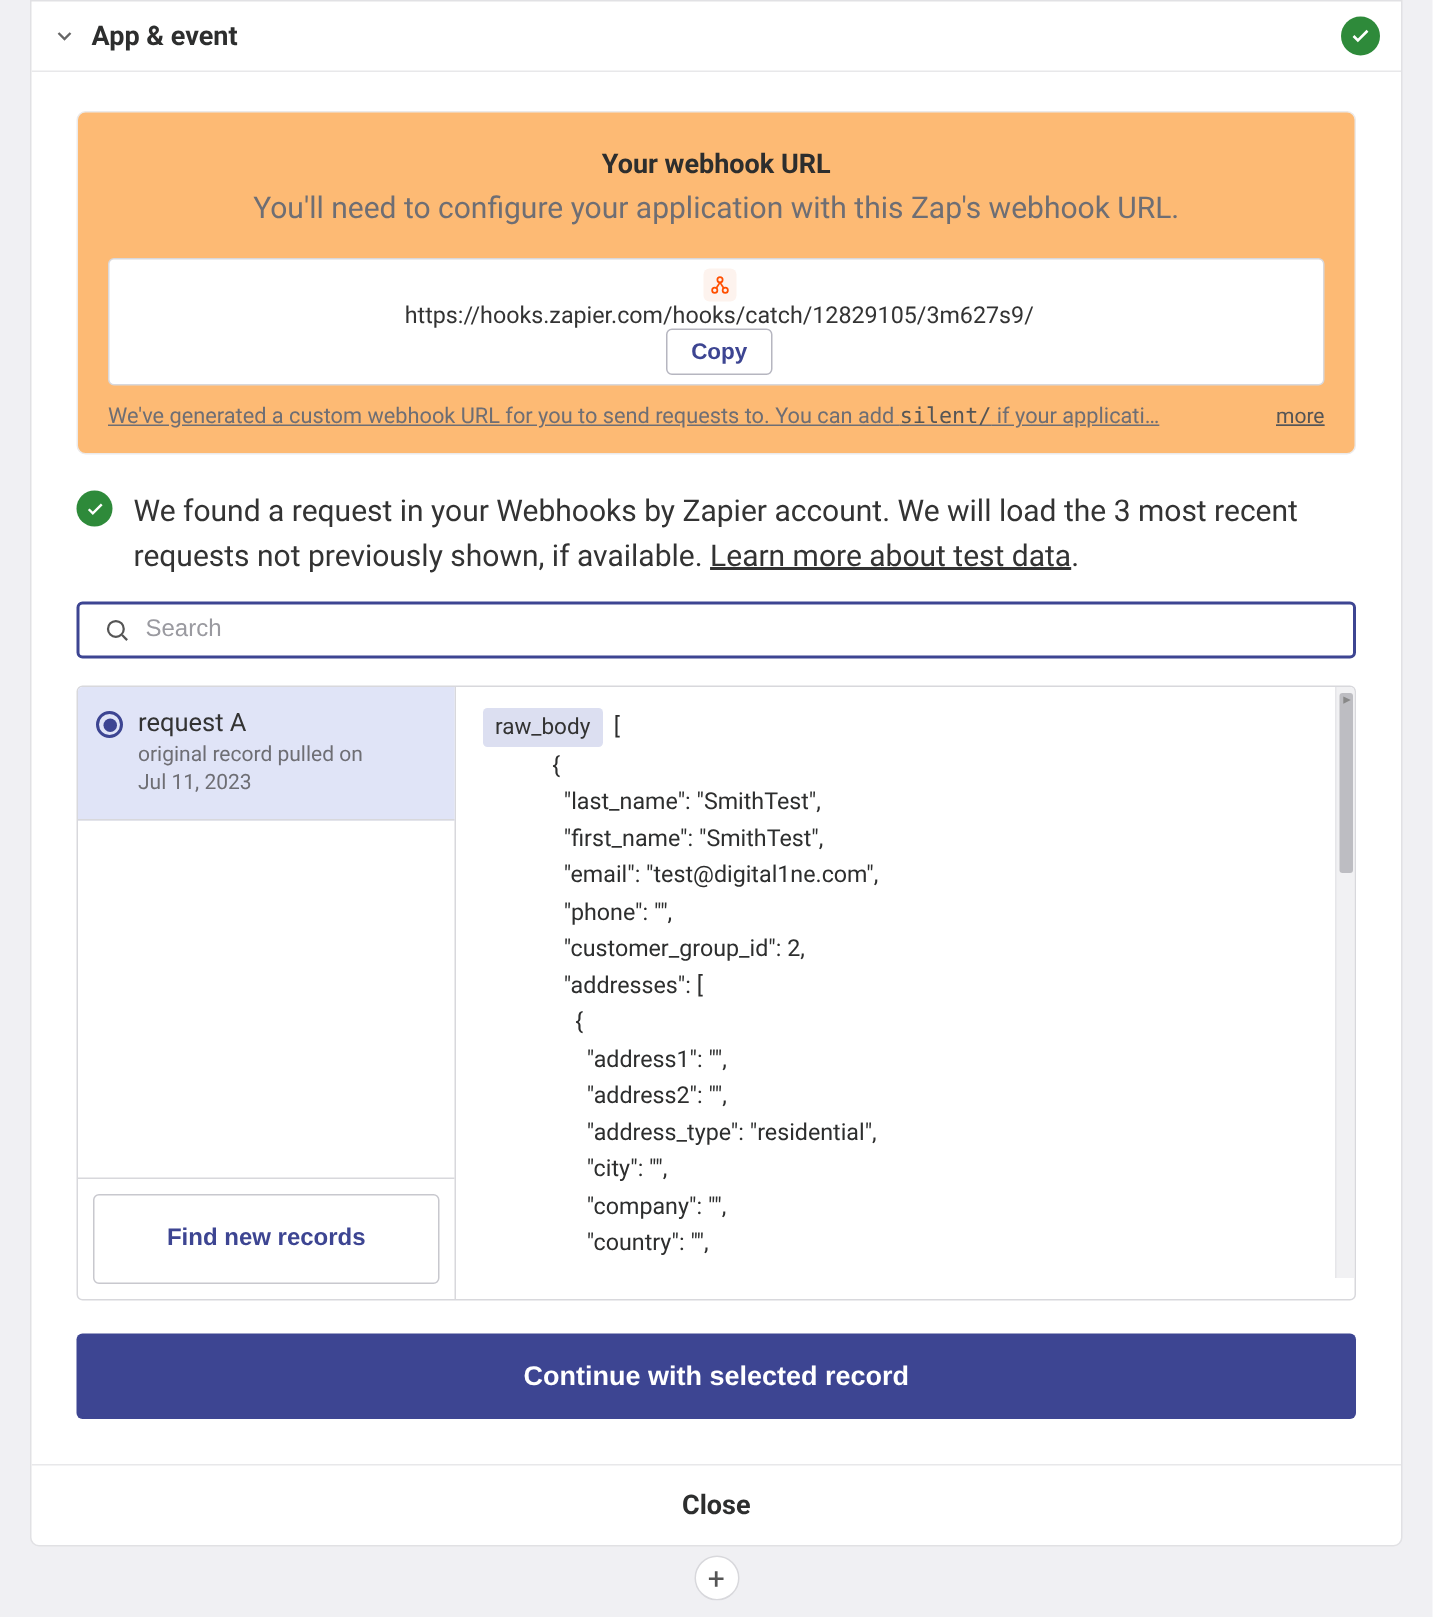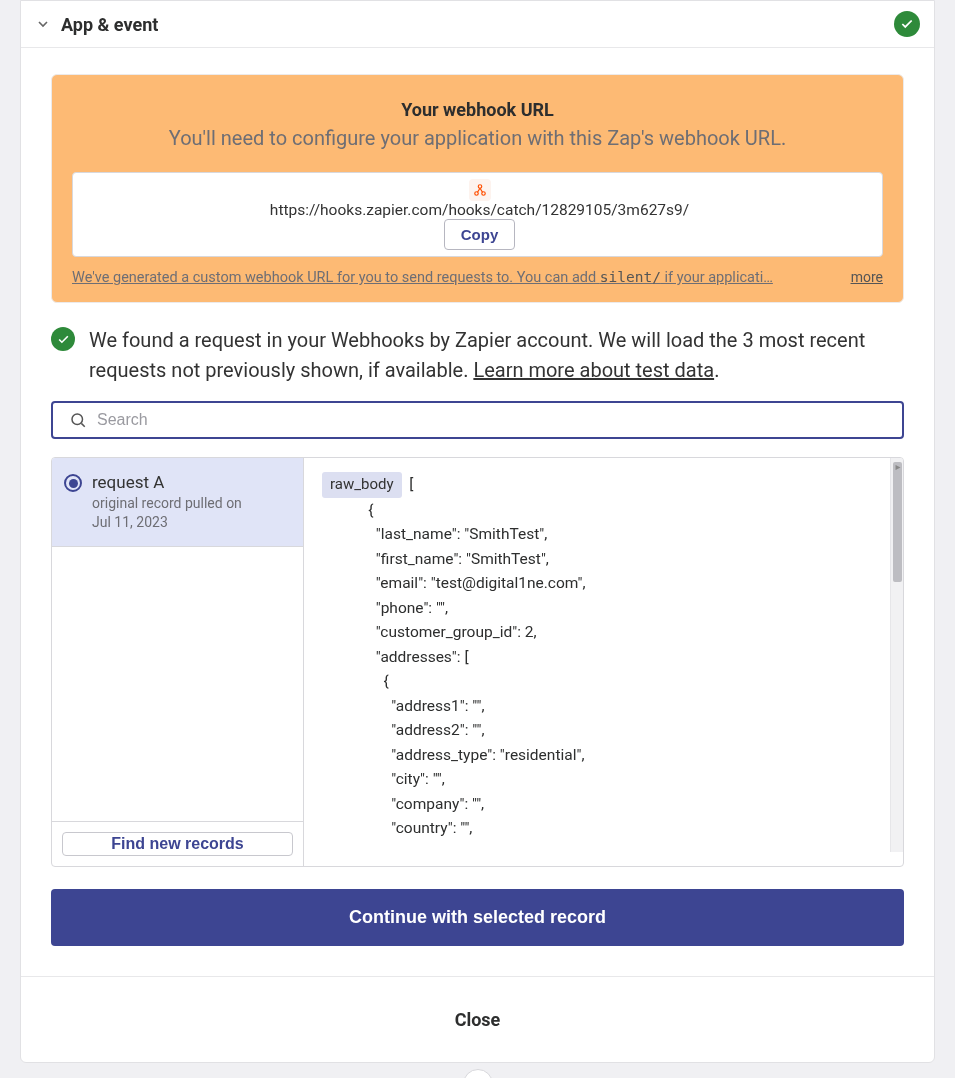--- a/index.html
+++ b/index.html
@@ -138,21 +138,21 @@
     display:flex;align-items:center;justify-content:center;flex:none;margin-top:2px;
   }
   .radio-dot { width:9px;height:9px;background:#3d4592;border-radius:50%; }
   .rec-title { font-size:17px; color:#333; margin-bottom:2px; }
   .rec-sub { font-size:14px; color:#6e6e74; line-height:1.35; }
   .rec-spacer { flex:1; }
   .find-wrap { padding:10px; border-top:1px solid #d8d8dc; }
   .find-btn {
     width:100%; border:1px solid #c8c8ce; background:#fff;
     color:#3d4592; font-weight:700; font-size:16px;
-    padding:2px 8px; border-radius:4px; cursor:pointer;
+    padding:20px 8px; border-radius:4px; cursor:pointer;
   }
   .rec-right { flex:1; position:relative; overflow:hidden; display:flex; flex-direction:row; }
   .rec-content {
     flex:1; overflow:auto; padding:14px 18px 0 18px;
     font-size:15.5px; line-height:1.58;
   }
   .tag {
     background:#dcdff1; color:#333; padding:1px 8px; border-radius:3px;
     font-size:15px; display:inline-block;
   }
@@ -180,21 +180,21 @@
     background:#bdbdc2; border-radius:2px;
   }
   .continue-btn {
     margin-top:22px; width:100%;
     background:#3d4592; color:#fff; border:none;
     font-weight:700; font-size:18px;
     padding:18px; border-radius:4px; cursor:pointer;
   }
   .close-row {
     border-top:1px solid #e8e8ea; text-align:center;
-    padding:32px; font-weight:700; font-size:18px; cursor:pointer;
+    padding:16px; font-weight:700; font-size:18px; cursor:pointer;
   }
   .plus-wrap { display:flex; justify-content:center; margin-top:6px; }
   .plus-btn {
     width:30px;height:30px;border-radius:50%;
     background:#fff;border:1px solid #d8d8dc;
     display:flex;align-items:center;justify-content:center;
     font-size:20px; color:#555; cursor:pointer;
   }
 </style>
 </head>

